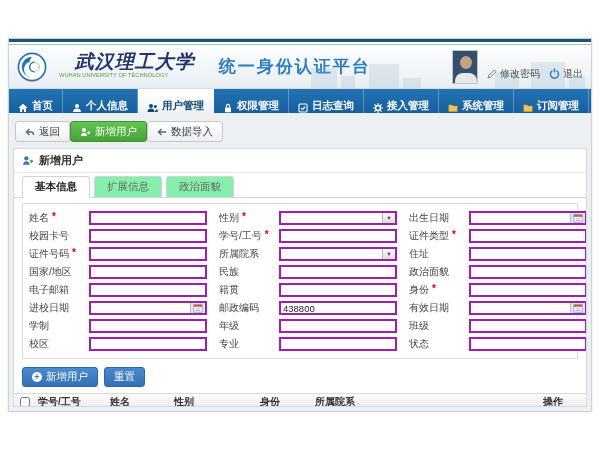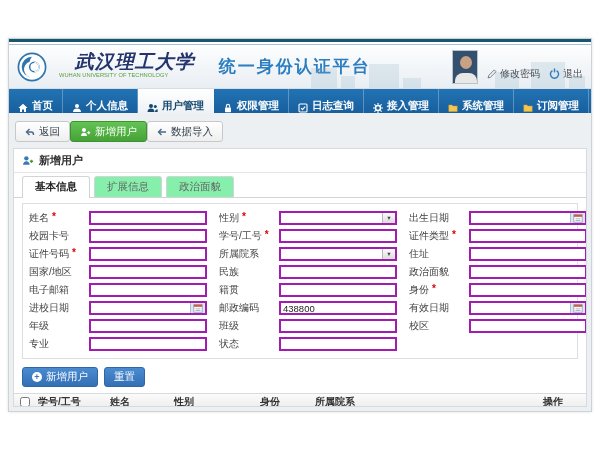--- a/index.html
+++ b/index.html
@@ -425,20 +425,29 @@
                   <rect x="1" y="2" width="10" height="9" fill="#fff" stroke="#8aa0b5"></rect>
                   <rect x="1" y="2" width="10" height="2.6" fill="#d05a4a"></rect>
                   <line x1="3" y1="7" x2="9" y2="7" stroke="#9ab" stroke-width="1"></line>
                   <line x1="3" y1="9" x2="9" y2="9" stroke="#9ab" stroke-width="1"></line>
                 </svg>
               </span>
             </span>
         </div>
         <div class="cell">
           <span class="flabel">
+              <span>学制</span>
+              <span class="star"></span>
+            </span>
+          <span class="fwrap">
+              <input style="">
+            </span>
+        </div>
+        <div class="cell">
+          <span class="flabel">
               <span>年级</span>
               <span class="star"></span>
             </span>
           <span class="fwrap">
               <input style="">
             </span>
         </div>
         <div class="cell">
           <span class="flabel">
               <span>班级</span>

